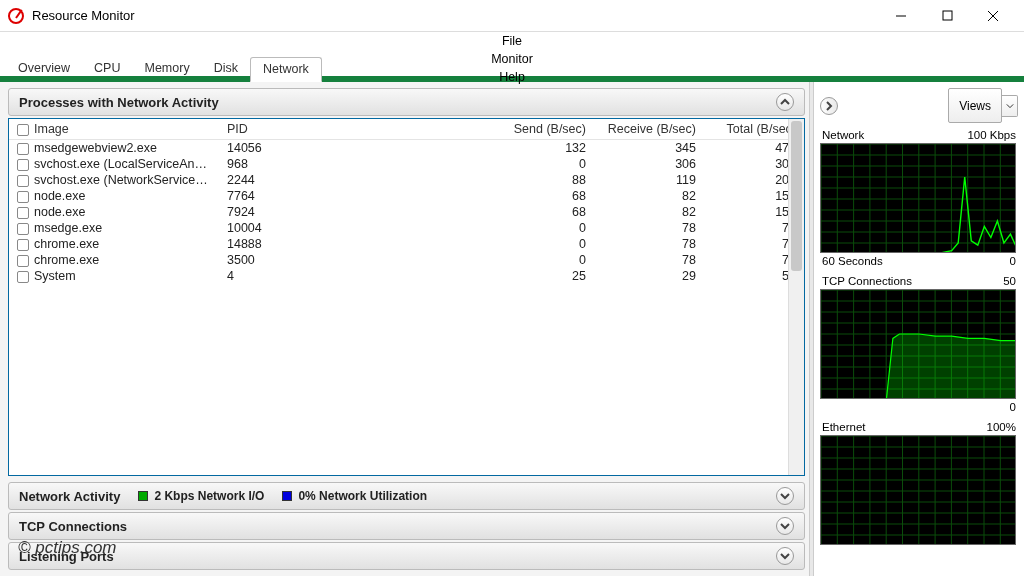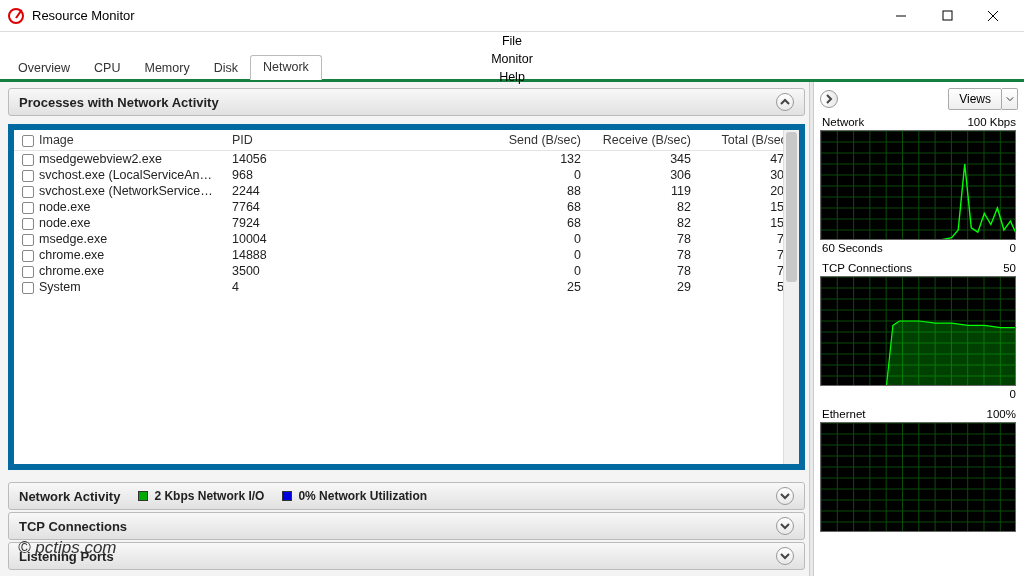--- a/index.html
+++ b/index.html
@@ -12,21 +12,21 @@
 .titlebar .title { font-size: 13px; color: #000; }
 .winbtns { margin-left: auto; display: flex; }
 .winbtn { width: 46px; height: 32px; display: flex; align-items: center; justify-content: center; font-size: 14px; }
 .winbtn svg { stroke: #000; stroke-width: 1; fill: none; }
 
 
 .menubar { height: 24px; display: flex; align-items: center; padding: 0 6px; background: #fff; font-size: 12.5px; flex-direction: column; }
 .menubar span { padding: 2px 10px; }
 
 
-.tabstrip { height: 26px; display: flex; align-items: flex-end; padding: 0 6px; background: #fff; border-bottom: 3px solid #15803d; font-size: 12.5px; }
+.tabstrip { height: 26px; display: flex; align-items: flex-start; padding: 0 6px; background: #fff; border-bottom: 6px solid #15803d; font-size: 12.5px; }
 .tab { padding: 4px 12px 5px; color: #333; position: relative; top: 1px; }
 .tab.active { border: 1px solid #bbb; border-bottom: 1px solid #fff; background: #fff; border-radius: 3px 3px 0 0; }
 
 
 .main { display: flex; height: calc(576px - 32px - 24px - 26px); background: #f4f4f4; }
 .left { flex: 1; padding: 4px 0 4px 4px; display: flex; flex-direction: column; overflow: hidden; position: relative; }
 .splitter { width: 5px; background: #e8e8e8; border-left: 1px solid #ccc; border-right: 1px solid #ccc; }
 .right { width: 210px; padding: 6px 6px 0 6px; background: #fff; overflow: hidden; }
 
 
@@ -38,37 +38,37 @@
 }
 .section-hdr .spacer { flex: 1; }
 .stat-swatch { width: 10px; height: 10px; display: inline-block; margin: 0 6px 0 18px; border: 1px solid #333; }
 .stat-swatch.green { background: #0a0; }
 .stat-swatch.blue { background: #00d; }
 .stat-text { font-size: 12px; font-weight: 700; color: #222; }
 .chevbtn { width: 18px; height: 18px; border-radius: 50%; border: 1px solid #999; background: linear-gradient(#fff,#e8e8e8); display: flex; align-items: center; justify-content: center; }
 .chevbtn svg { width: 10px; height: 10px; stroke: #444; stroke-width: 2; fill: none; }
 
 
-.table-wrap { flex: 1; overflow: hidden; margin: 6px 4px; border: 6px solid #0369a1; background: #fff; position: relative; }
+.table-wrap { flex: 1; overflow: hidden; margin: 0 4px; border: 1px solid #0369a1; background: #fff; position: relative; }
 .tbl { width: 100%; font-size: 12.5px; border-collapse: collapse; }
 .tbl th { text-align: left; font-weight: 400; color: #333; padding: 3px 8px; border-bottom: 1px solid #e4e4e4; background: #fff; }
 .tbl th.num, .tbl td.num { text-align: right; }
 .tbl td { padding: 1px 8px; color: #222; white-space: nowrap; overflow: hidden; text-overflow: ellipsis; }
 .tbl td.imgcell { max-width: 190px; }
 .chk { width: 12px; height: 12px; border: 1px solid #888; display: inline-block; vertical-align: middle; margin-right: 5px; border-radius: 2px; }
 .table-scroll { position: absolute; right: 0; top: 0; bottom: 0; width: 16px; background: #f0f0f0; border-left: 1px solid #ddd; }
 .table-scroll .thumb { position: absolute; left: 2px; right: 2px; top: 2px; height: 150px; background: #c8c8c8; border-radius: 3px; }
 
 .collapsed-sections { margin-top: 4px; }
 
 
 .rhead { display: flex; align-items: center; margin-bottom: 6px; }
 .rhead .chevbtn { transform: rotate(-90deg); }
 .rhead .spacer { flex: 1; }
-.views-btn { height: 22px; border: 1px solid #aaa; background: linear-gradient(#fff,#eee); font-size: 12px; padding: 0 10px; border-radius: 2px; margin-left: 8px; }
+.views-btn { height: 35px; border: 1px solid #aaa; background: linear-gradient(#fff,#eee); font-size: 12px; padding: 0 10px; border-radius: 2px; margin-left: 8px; }
 .views-drop { width: 16px; height: 22px; border: 1px solid #aaa; border-left: none; background: linear-gradient(#fff,#eee); display: flex; align-items: center; justify-content: center; border-radius: 0 2px 2px 0; }
 .views-drop svg { width: 8px; height: 8px; }
 
 .chartblock { margin-bottom: 8px; }
 .chartlabels { display: flex; justify-content: space-between; font-size: 11.5px; color: #000; padding: 0 2px 2px; }
 .chart { width: 196px; height: 110px; background: #000; border: 1px solid #666; position: relative; overflow: hidden; }
 .grid line { stroke: #0b4d0b; stroke-width: 1; }
 .plot { stroke: #0f0; stroke-width: 1.4; fill: none; }
 .plot-fill { fill: rgba(0,255,0,0.25); stroke: #0f0; stroke-width: 1.2; }
 .zero-line { stroke: #0f0; stroke-width: 1.3; }

